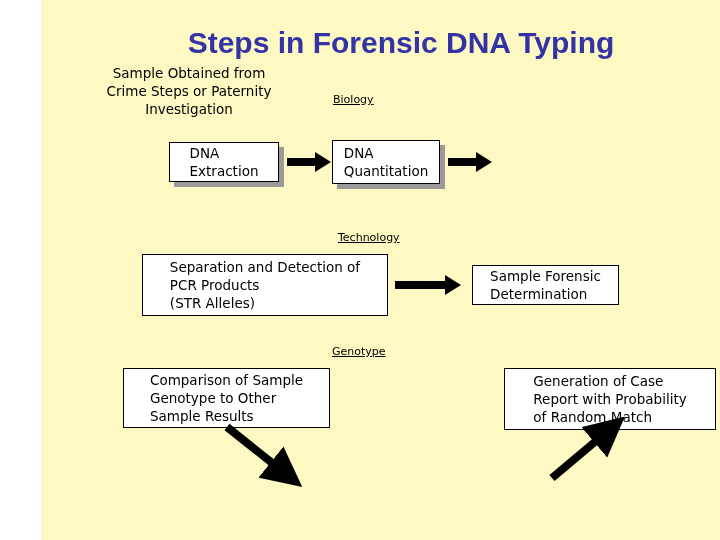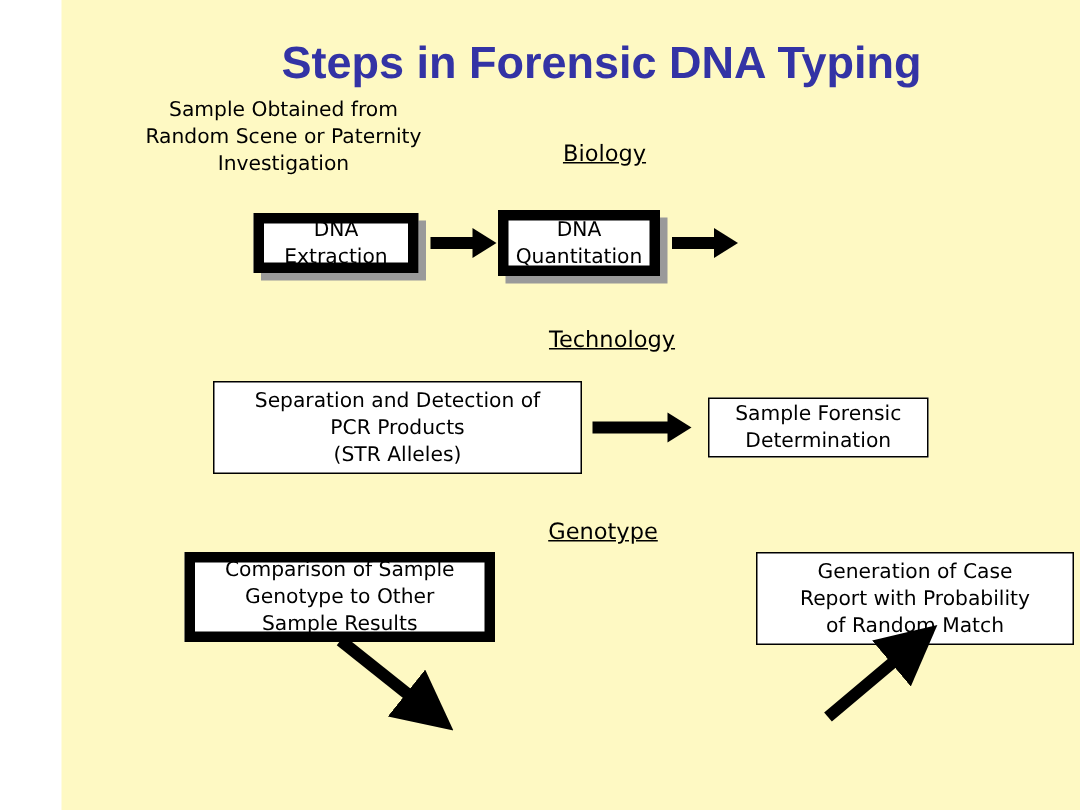--- a/index.html
+++ b/index.html
@@ -40,37 +40,36 @@
     color: #000000;
     line-height: 18px;
     text-align: center;
     white-space: pre-line;
   }
 
   
   .section-label {
     position: absolute;
     font-family: "DejaVu Sans", "Liberation Sans", sans-serif;
-    font-size: 15px;
+    font-size: 11px;
     color: #000000;
     text-decoration: underline;
-    text-align: center;
     white-space: nowrap;
   }
 
   
   .box {
     position: absolute;
     box-sizing: border-box;
-    border: 7px solid #000000;
+    border: 1px solid #000000;
     background: #ffffff;
     display: flex;
     align-items: center;
     justify-content: center;
-    text-align: center;
+    text-align: left;
     font-family: "DejaVu Sans", "Liberation Sans", sans-serif;
     font-size: 13.5px;
     line-height: 18px;
     color: #000000;
     white-space: pre-line;
     padding: 0 4px;
   }
   .box.thin {
     border-width: 1.5px;
   }
@@ -109,21 +108,21 @@
   }
 </style>
 </head>
 <body>
 
 <div id="slide">
 
   <div class="title">Steps in Forensic DNA Typing</div>
 
   <div class="caption" style="left:48px; top:64px; width:200px;">Sample Obtained from
-Random Scene or Paternity
+Crime Steps or Paternity
 Investigation</div>
 
   <div class="section-label" style="left:292px; top:93px; width:140px;">Biology</div>
 
   <div class="box shadowed" style="left:128px; top:142px; width:110px; height:40px;">DNA
 Extraction</div>
 
   <div class="arrow-h" style="left:246px; top:162px; width:44px;">
     <div class="shaft" style="width:30px;"></div>
     <div class="head" style="left:28px;"></div>
@@ -131,21 +130,21 @@
 
   <div class="box shadowed" style="left:291px; top:140px; width:108px; height:44px;">DNA
 Quantitation</div>
 
   <div class="arrow-h" style="left:407px; top:162px; width:44px;">
     <div class="shaft" style="width:30px;"></div>
     <div class="head" style="left:28px;"></div>
   </div>
 
 
-  <div class="section-label" style="left:297px; top:217px; width:140px;">Technology</div>
+  <div class="section-label" style="left:297px; top:231px; width:140px;">Technology</div>
 
   <div class="box thin" style="left:101px; top:254px; width:246px; height:62px;">Separation and Detection of
 PCR Products
 (STR Alleles)</div>
 
   <div class="arrow-h" style="left:354px; top:285px; width:70px;">
     <div class="shaft" style="width:54px;"></div>
     <div class="head" style="left:50px;"></div>
   </div>
 

